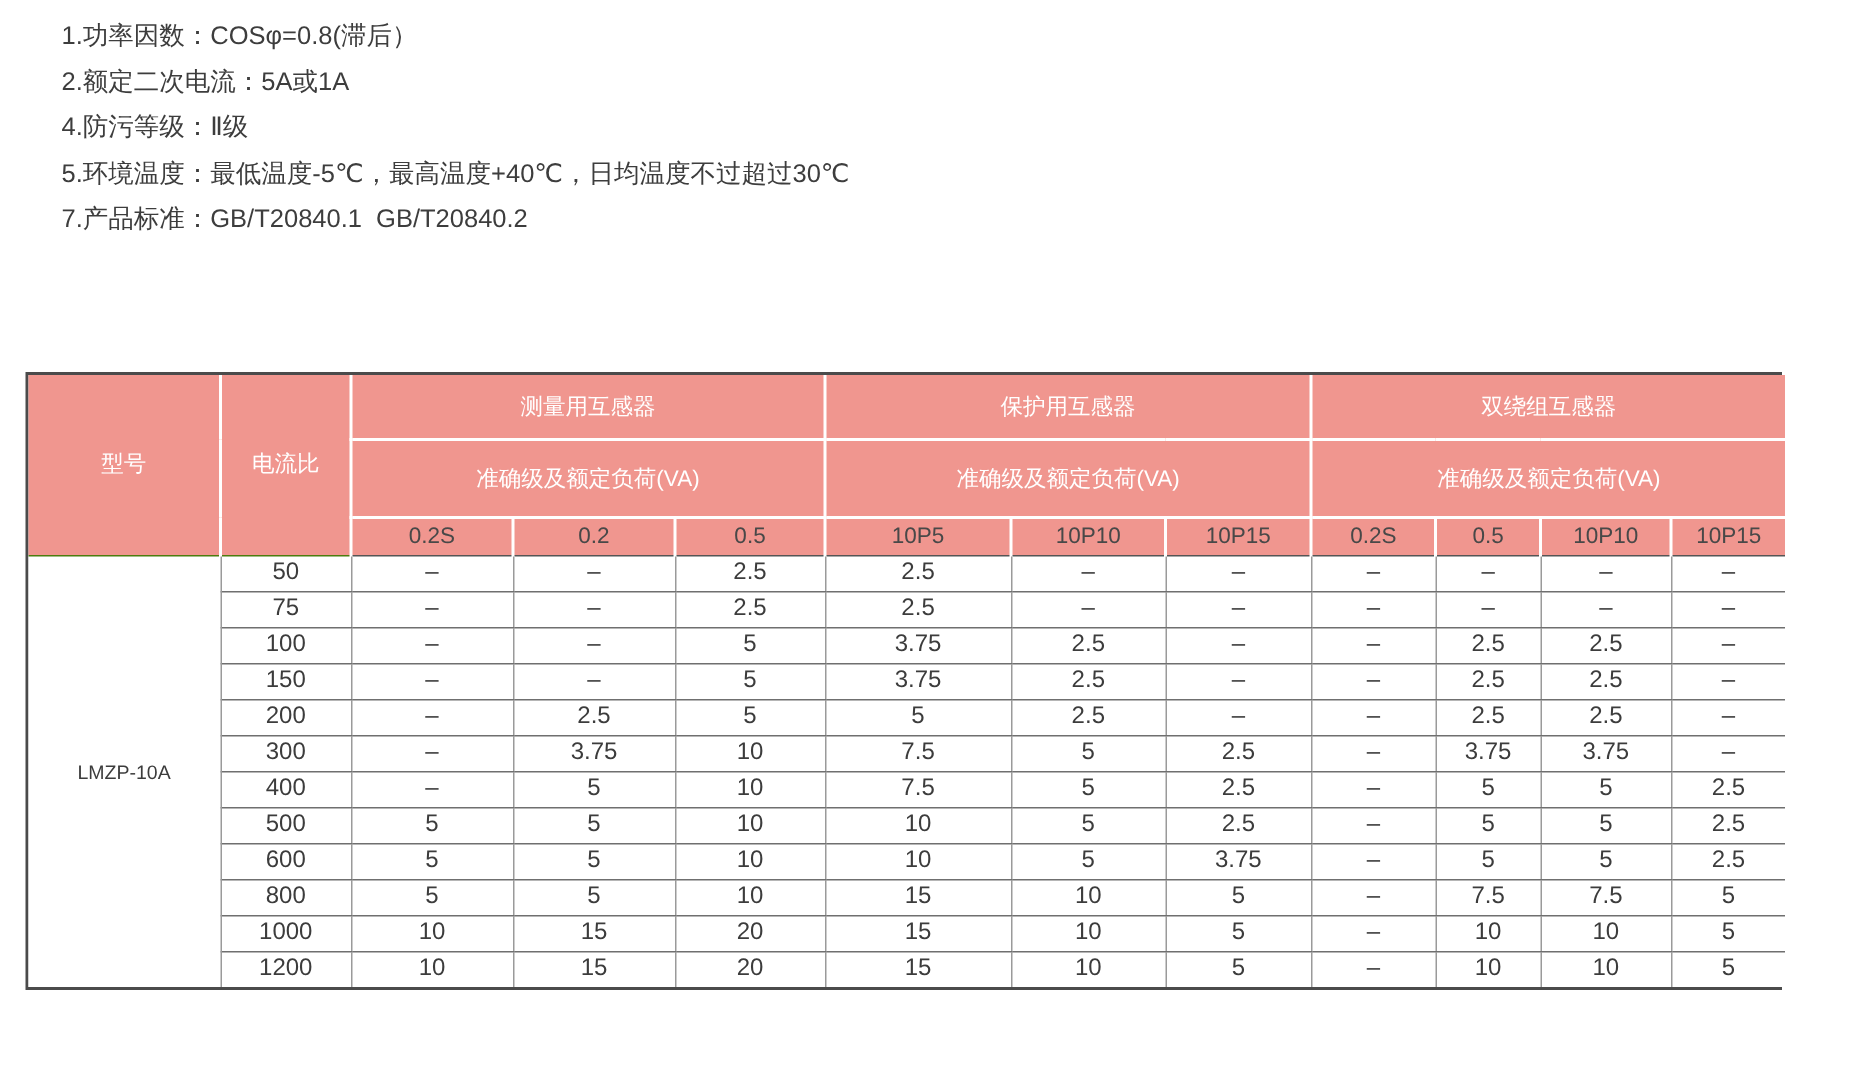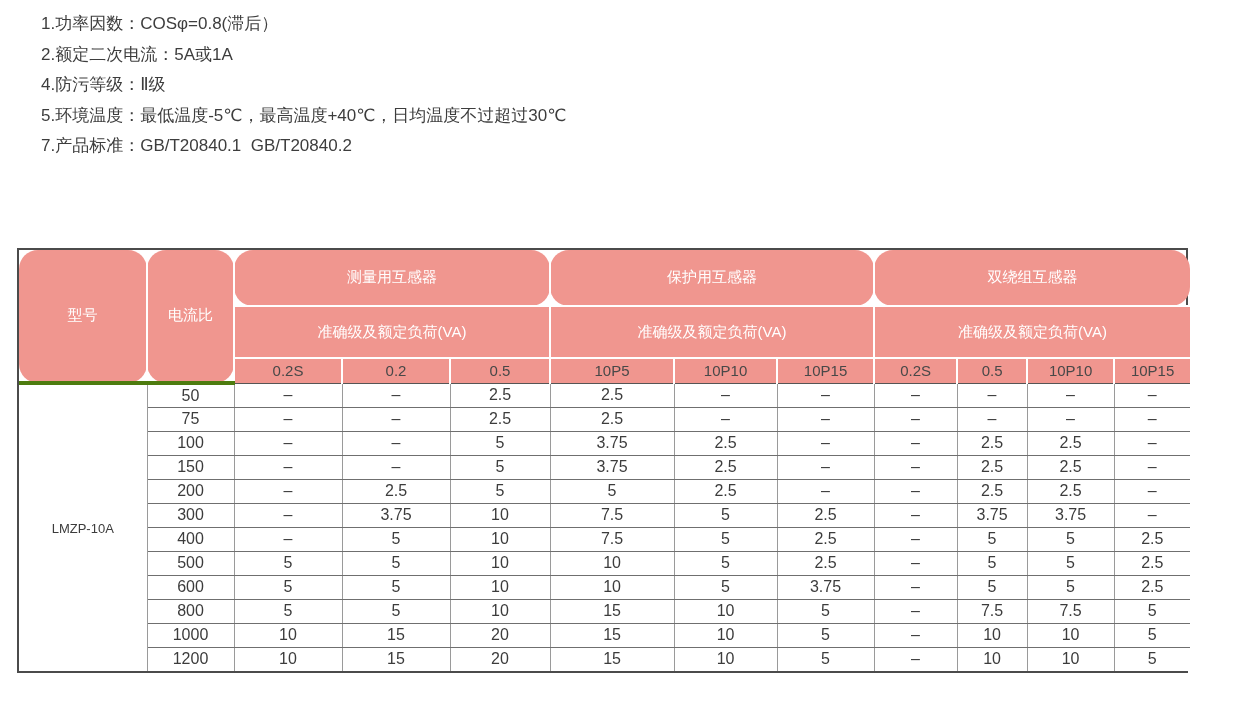--- a/index.html
+++ b/index.html
@@ -45,31 +45,31 @@
     border: 2px solid #ffffff;
     font-weight: normal;
     padding: 0;
     text-align: center;
     vertical-align: middle;
   }
   th.group, th.sub {
     color: var(--header-text);
     font-size: 15px;
   }
-  tr.r1 th { height: 56px; border-top: 0; border-radius: 19px; }
+  tr.r1 th { height: 43px; border-top: 0; }
   tr.r2 th { height: 52px; }
   tr.r3 th { height: 25px; }
   tr th:first-child { border-left: 0; }
   tr th:last-child  { border-right: 0; }
   th.cls {
     color: var(--class-text);
     font-size: 15px;
     border-bottom: 1px solid #555555;
   }
-  th.span-header { border-bottom: 4px solid #4d7c0f; }
+  th.span-header { border-bottom: 1px solid #4d7c0f; }
   td {
     background: #ffffff;
     border-left: 1px solid var(--grid-v);
     border-right: 1px solid var(--grid-v);
     border-bottom: 1px solid var(--grid-h);
     border-top: 1px solid var(--grid-h);
     color: var(--data-text);
     font-size: 16px;
     text-align: center;
     vertical-align: middle;

